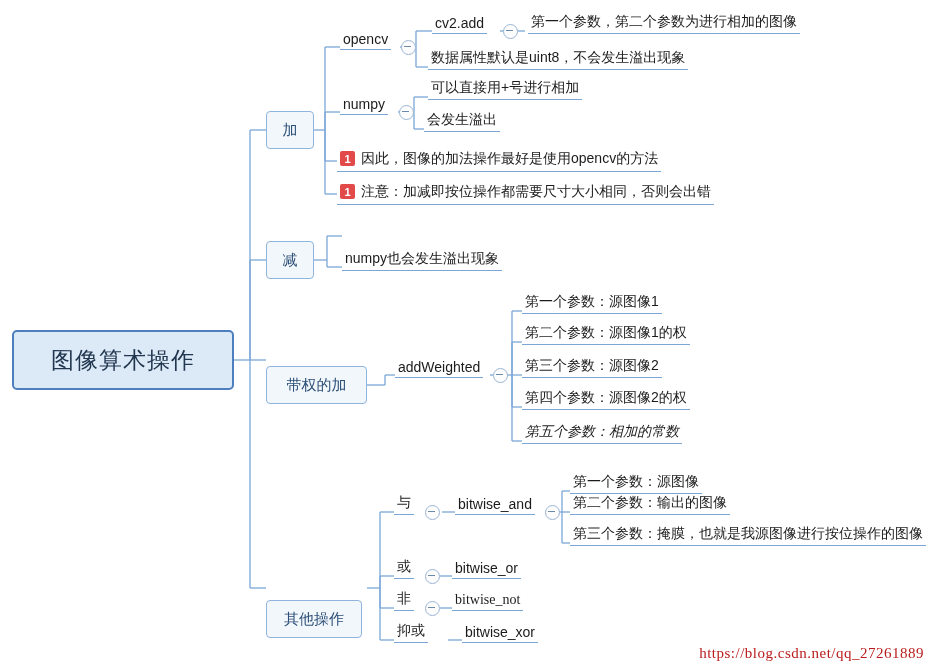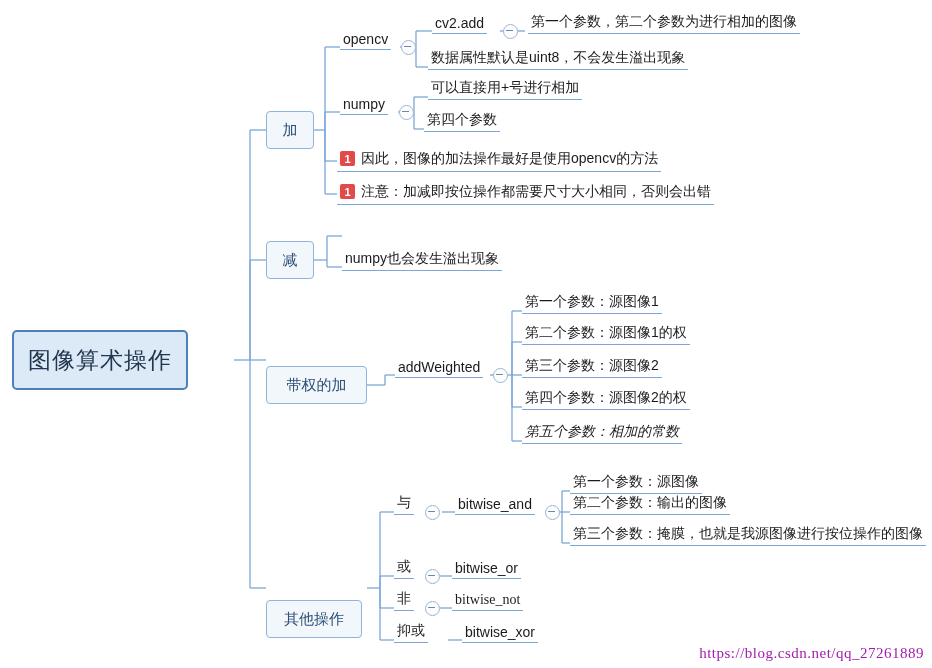--- a/index.html
+++ b/index.html
@@ -2,21 +2,21 @@
 <html><head>
 <meta charset="utf-8">
 <style>
   html,body{margin:0;padding:0;background:#ffffff;}
   body{width:932px;height:668px;overflow:hidden;font-family:"Liberation Sans","DejaVu Sans",sans-serif;}
   #canvas{position:relative;width:932px;height:668px;}
   svg#links{position:absolute;left:0;top:0;width:932px;height:668px;}
   .node{position:absolute;box-sizing:border-box;white-space:nowrap;}
   
   .root{
-    left:12px;top:330px;width:176px;height:60px;
+    left:12px;top:330px;width:222px;height:60px;
     background:#dce9f7;border:2px solid #4d7fbe;border-radius:5px;
     color:#21364f;font-size:23px;display:flex;align-items:center;justify-content:center;
     letter-spacing:1px;
   }
   
   .l1{
     background:#f2f7fc;border:1px solid #8fb4dd;border-radius:4px;
     color:#2d4f77;font-size:15px;display:flex;align-items:center;justify-content:center;
     height:38px;
   }
@@ -33,21 +33,21 @@
     display:inline-flex;align-items:center;justify-content:center;
     width:15px;height:15px;background:#e24a4a;color:#fff;font-size:11px;
     border-radius:2px;font-weight:bold;
   }
   .collapse{
     position:absolute;width:13px;height:13px;border:1px solid #9ab6d4;border-radius:50%;
     background:#fdfdfd;color:#5c7b99;font-size:10px;line-height:11px;text-align:center;
   }
   .collapse:after{content:"";position:absolute;left:2px;top:5px;width:7px;height:1px;background:#6b8aa8;}
   .wm{
-    position:absolute;right:8px;bottom:6px;color:#a21caf;font-size:15px;
+    position:absolute;right:8px;bottom:6px;color:#b91c1c;font-size:15px;
     font-family:"Liberation Serif","DejaVu Serif",serif;letter-spacing:0.5px;
   }
 </style>
 </head>
 <body>
 
 <div id="canvas">
 
   <svg id="links">
     <g fill="none" stroke="#7ba7d7" stroke-width="1.3">
@@ -167,21 +167,21 @@
 
   <div class="node txt" style="left:340px;top:96px;height:19px;">
     <span>numpy</span>
   </div>
   <div class="collapse" style="left:399px;top:105px;"></div>
 
   <div class="node txt" style="left:428px;top:81px;height:19px;">
     <span>可以直接用+号进行相加</span>
   </div>
   <div class="node txt" style="left:424px;top:113px;height:19px;">
-    <span>第四个参数</span>
+    <span>会发生溢出</span>
   </div>
 
   <div class="node warn" style="left:337px;top:148px;height:24px;">
     <span class="badge">1</span>
     <span>因此，图像的加法操作最好是使用opencv的方法</span>
   </div>
   <div class="node warn" style="left:337px;top:181px;height:24px;">
     <span class="badge">1</span>
     <span>注意：加减即按位操作都需要尺寸大小相同，否则会出错</span>
   </div>

